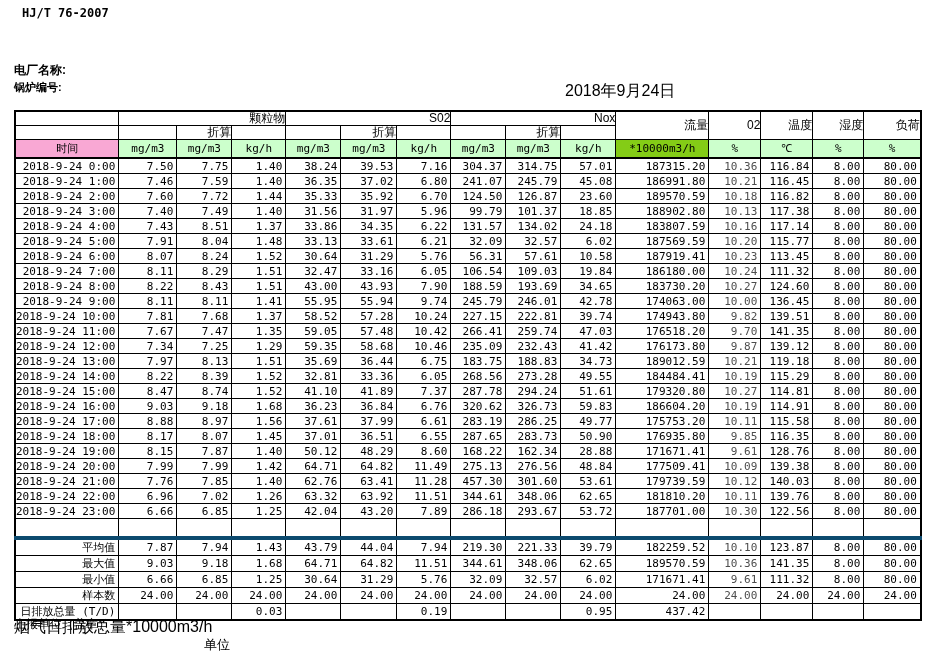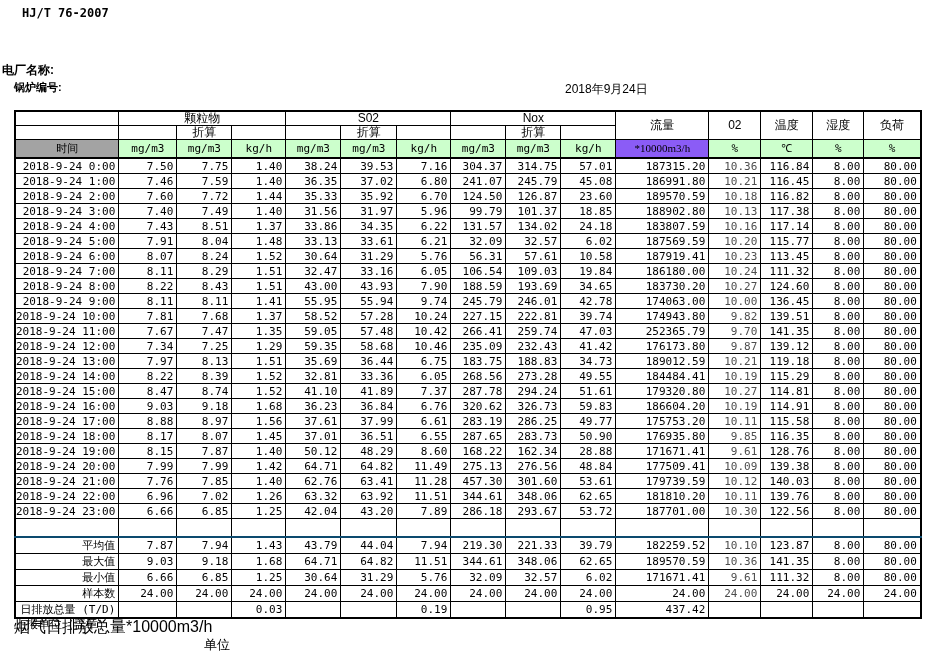--- a/index.html
+++ b/index.html
@@ -1,35 +1,35 @@
 <!DOCTYPE html>
 <html><head>
 <meta charset="utf-8">
 <style>
   html,body { margin:0; padding:0; background:#ffffff; }
   .page { position:relative; width:935px; height:654px; background:#fff;
           font-family:"Liberation Sans", sans-serif; color:#000; overflow:hidden; }
   .std   { position:absolute; left:22px;  top:6px;  font:bold 12px "DejaVu Sans Mono", monospace; }
   .title { position:absolute; left:204px; top:26px; font-size:16px; font-weight:bold; letter-spacing:1px; }
-  .plant { position:absolute; left:2px;  top:62px; font-size:12px; font-weight:bold; }
+  .plant { position:absolute; left:14px;  top:62px; font-size:12px; font-weight:bold; }
   .boiler{ position:absolute; left:14px;  top:80px; font-size:11px; font-weight:bold; }
-  .date  { position:absolute; left:565px; top:81px; font-size:12px; }
+  .date  { position:absolute; left:565px; top:81px; font-size:16px; }
 
   table.rep { position:absolute; left:14px; top:110px; border-collapse:collapse;
               table-layout:fixed; border:2px solid #000; }
   table.rep td { border:1px solid #000; height:14px; line-height:14px; padding:0 3px 0 0;
                  font:11px "DejaVu Sans Mono", monospace; text-align:right;
                  white-space:nowrap; overflow:hidden; }
-  tr.g td     { height:13px; line-height:13px; text-align:center; padding:0;
+  tr.g td     { height:13px; line-height:13px; padding:0;
                 font-family:"Liberation Sans", sans-serif; font-size:12px; }
   tr.units td { height:17px; line-height:17px; text-align:center; padding:0;
                 background:#ccffcc; border-bottom:2px solid #000; font-size:11px; }
   td.dim      { color:#4d4d4d; }
   tr.spacer td{ height:17px; }
-  tr.sum-first td { border-top:2px solid #0c4a6e; }
+  tr.sum-first td { border-top:4px solid #0c4a6e; }
   td.lbl      { font-family:"Liberation Sans", sans-serif; font-size:12px; }
   td.left     { text-align:left; padding:0 0 0 1px; }
   .foot1 { position:absolute; left:14px;  top:617px; font-size:16px;text-align:center; }
   .foot2 { position:absolute; left:14px;  top:616px; font-size:12px; }
   .foot3 { position:absolute; left:204px; top:636px; font-size:13px; }
 </style>
 </head>
 <body>
 
 <div class="page">
@@ -74,31 +74,31 @@
         <td>折算</td>
         <td></td>
         <td></td>
         <td>折算</td>
         <td></td>
         <td></td>
         <td>折算</td>
         <td></td>
       </tr>
       <tr class="units">
-        <td style="background: #a3a3a3;">时间</td>
+        <td style="background: #f9a8d4;">时间</td>
         <td style="background: rgb(204, 255, 204);">mg/m3</td>
         <td style="background: rgb(204, 255, 204);">mg/m3</td>
         <td style="background: rgb(204, 255, 204);">kg/h</td>
         <td style="background: rgb(204, 255, 204);">mg/m3</td>
         <td style="background: rgb(204, 255, 204);">mg/m3</td>
         <td style="background: rgb(204, 255, 204);">kg/h</td>
         <td style="background: rgb(204, 255, 204);">mg/m3</td>
         <td style="background: rgb(204, 255, 204);">mg/m3</td>
         <td style="background: rgb(204, 255, 204);">kg/h</td>
-        <td style="background: #8b5cf6; font-family: Liberation Serif, serif;">*10000m3/h</td>
+        <td style="background: #84cc16;">*10000m3/h</td>
         <td style="background: rgb(204, 255, 204);">%</td>
         <td style="background: rgb(204, 255, 204);">℃</td>
         <td style="background: rgb(204, 255, 204);">%</td>
         <td style="background: rgb(204, 255, 204);">%</td>
       </tr>
     </tbody>
     <tbody id="tbody-data">
         <tr>
           <td>2018-9-24 0:00</td>
           <td>7.50</td>
@@ -290,21 +290,21 @@
           <td>2018-9-24 11:00</td>
           <td>7.67</td>
           <td>7.47</td>
           <td>1.35</td>
           <td>59.05</td>
           <td>57.48</td>
           <td>10.42</td>
           <td>266.41</td>
           <td>259.74</td>
           <td>47.03</td>
-          <td>252365.79</td>
+          <td>176518.20</td>
           <td class="dim">9.70</td>
           <td>141.35</td>
           <td>8.00</td>
           <td>80.00</td>
         </tr>
         <tr>
           <td>2018-9-24 12:00</td>
           <td>7.34</td>
           <td>7.25</td>
           <td>1.29</td>

